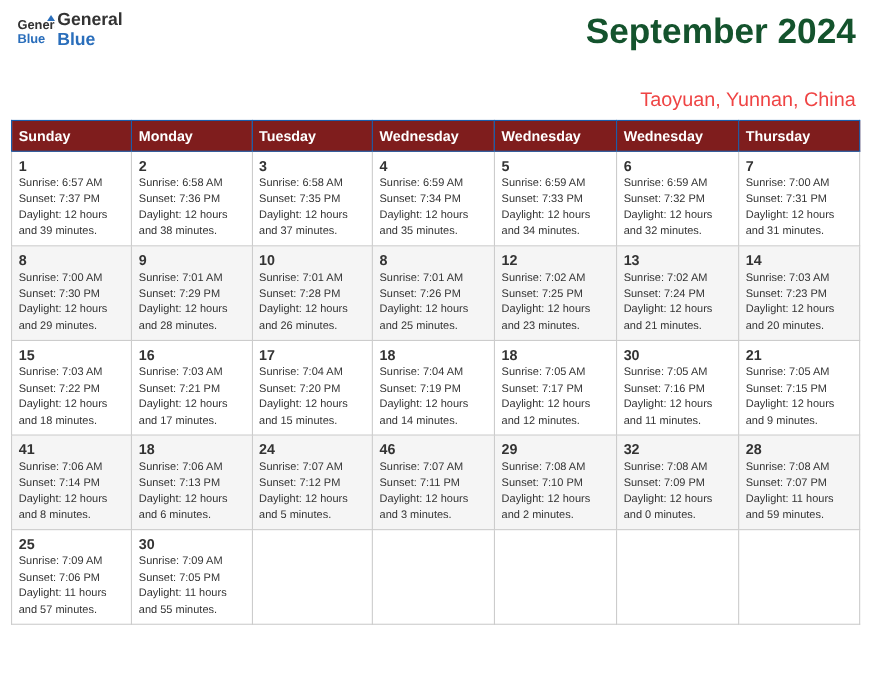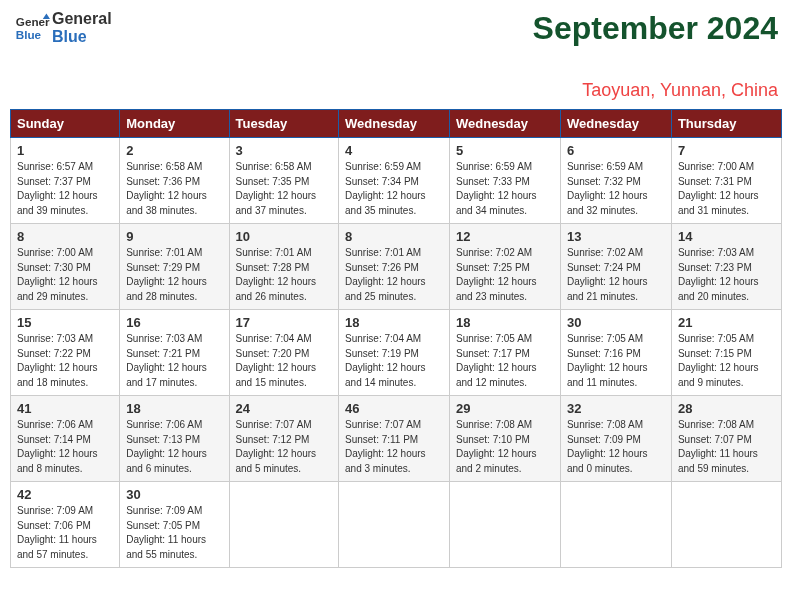--- a/index.html
+++ b/index.html
@@ -339,21 +339,21 @@
         <span class="day-num">28</span>
         <div class="day-info">
           Sunrise: 7:08 AM<br>
           Sunset: 7:07 PM<br>
           Daylight: 11 hours and 59 minutes.
         </div>
       </td>
       </tr>
       <tr>
         <td>
-        <span class="day-num">42</span>
+        <span class="day-num">25</span>
         <div class="day-info">
           Sunrise: 7:09 AM<br>
           Sunset: 7:06 PM<br>
           Daylight: 11 hours and 57 minutes.
         </div>
       </td>
         <td>
         <span class="day-num">30</span>
         <div class="day-info">
           Sunrise: 7:09 AM<br>

